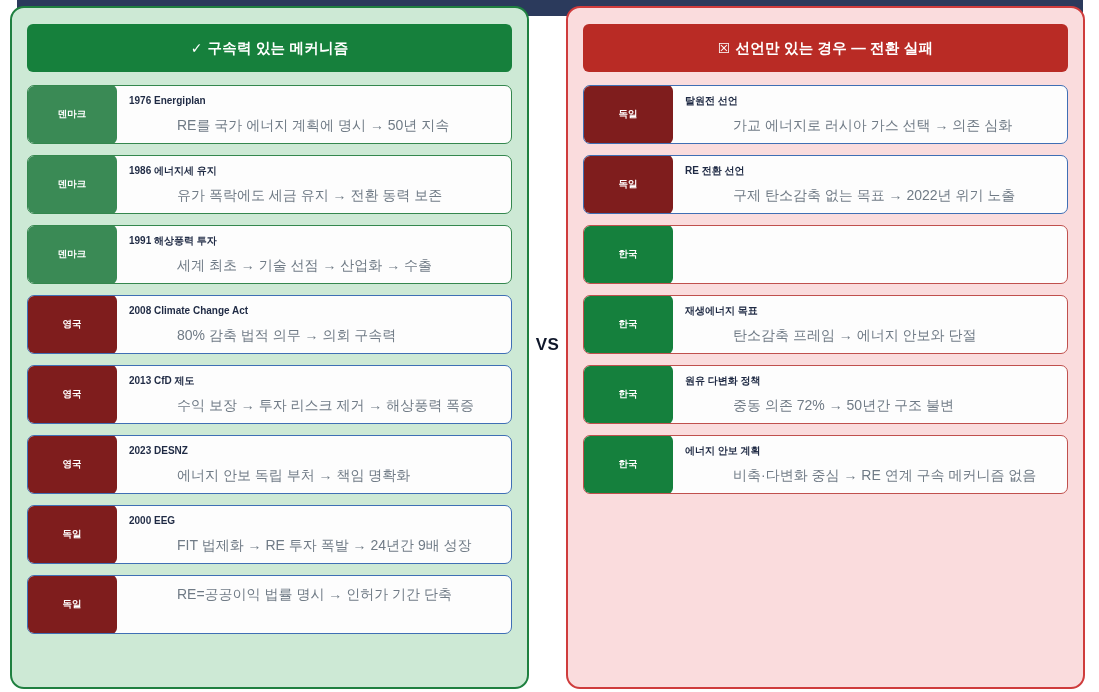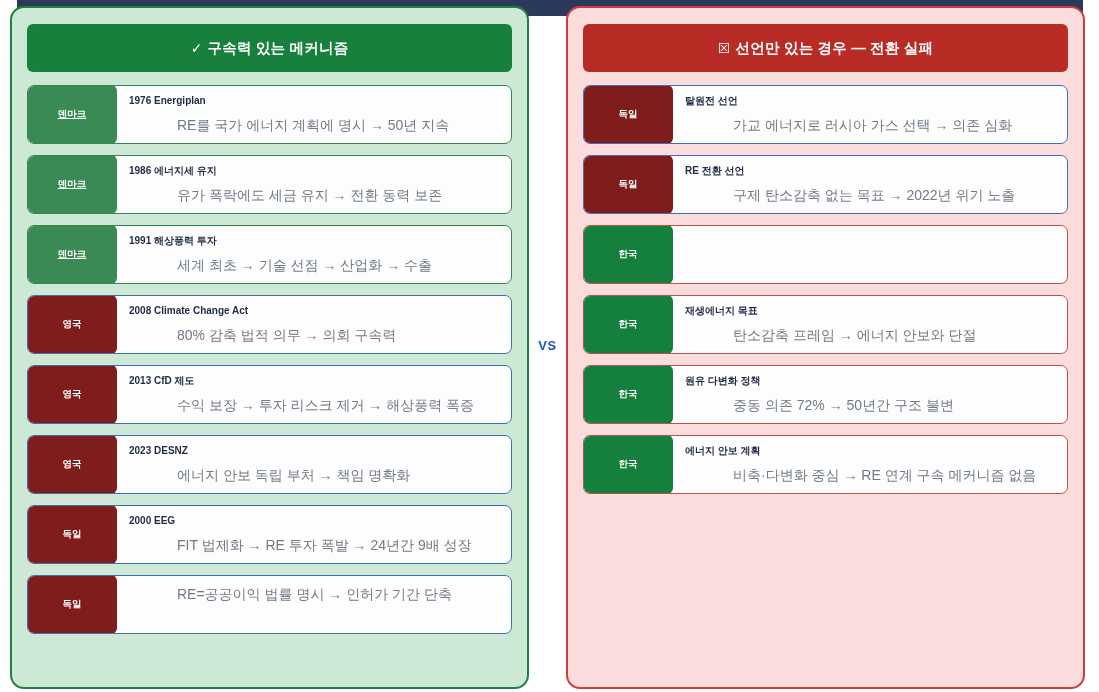--- a/index.html
+++ b/index.html
@@ -99,21 +99,21 @@
     flex: 0 0 90px;
     display: flex;
     align-items: center;
     justify-content: center;
     color: #ffffff;
     font-size: 9.5px;
     font-weight: bold;
     border-radius: 6px;
     margin: -1px 0 -1px -1px;
   }
-  .bg-green { background: #3a8a55; text-decoration: underline; }
+  .bg-green { background: #3a8a55; }
   .bg-blue  { background: #7f1d1d; }
   .bg-red   { background: #15803d; }
 
   .card-body {
     flex: 1 1 auto;
     padding: 9px 0 0 12px;
     min-width: 0;
   }
   .card-title {
     font-size: 10px;
@@ -138,23 +138,23 @@
   
   .vs {
     position: absolute;
     left: 529px;
     top: 330px;
     width: 37px;
     height: 30px;
     display: flex;
     align-items: center;
     justify-content: center;
-    font-size: 13px;
-    font-weight: bold;
-    color: #1d4ed8;
+    font-size: 17px;
+    font-weight: bold;
+    color: #0f172a;
     letter-spacing: .5px;
     background: #ffffff;
     text-align: center;
   }
 </style>
 </head>
 <body>
 
 <div class="topbar"></div>
 

